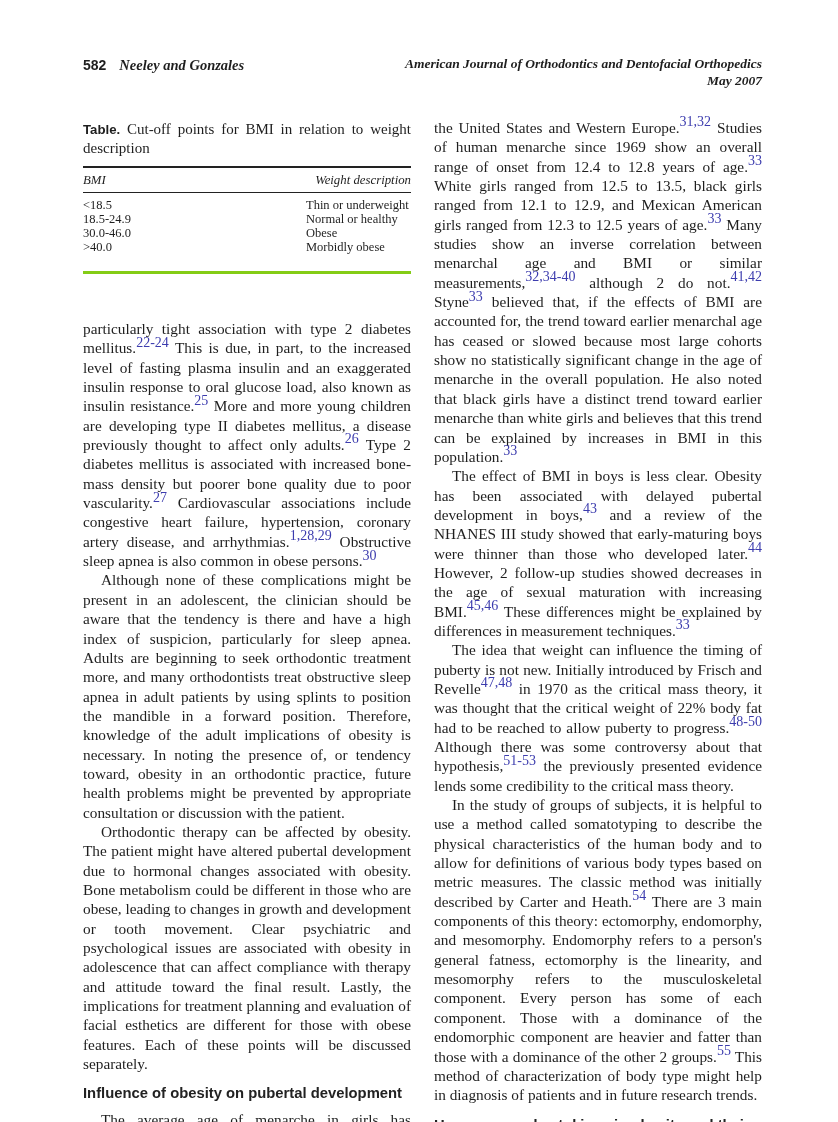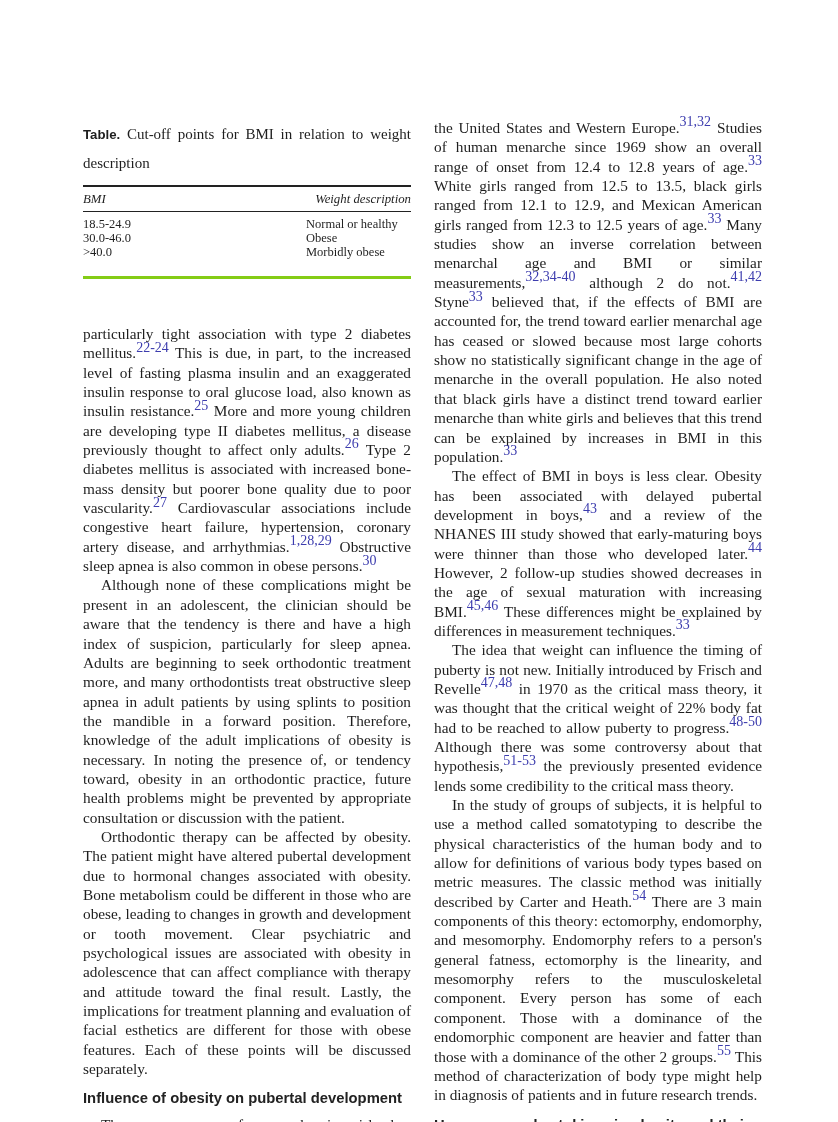--- a/index.html
+++ b/index.html
@@ -25,21 +25,21 @@
   }
   
   .columns {
     position:absolute; top:118px; left:83px; width:679px;
     display:flex; gap:23px;
   }
   .col { width:328px; }
   
   .table-block { margin-bottom:45px; }
   .tbl-caption {
-    font-size:15px; line-height:28px; text-align:justify; margin:2px 0 8px 0;
+    font-size:15px; line-height:19px; text-align:justify; margin:2px 0 8px 0;
   }
   .tbl-label {
     font-family:"Liberation Sans", sans-serif; font-size:13.2px; font-weight:600;
   }
   .bmi-table {
     width:100%; border-collapse:collapse;
     border-top:2px solid #222; border-bottom:3px solid #84cc16;
     font-size:12.5px;
   }
   .bmi-table thead th {
@@ -66,35 +66,49 @@
     font-family:"Liberation Sans", sans-serif; font-weight:bold;
     font-size:14.8px; line-height:18.5px; color:#222;
     margin:11px 0 7px 0;
   }
 </style>
 </head>
 <body>
 
 <div class="page">
 
+  <div class="pg-header">
+    <div class="pg-header-left">
+      <span class="folio">582</span>
+      <span class="authors">Neeley and Gonzales</span>
+    </div>
+    <div class="pg-header-right">
+      <div>American Journal of Orthodontics and Dentofacial Orthopedics</div>
+      <div>May 2007</div>
+    </div>
+  </div>
 
   <div class="columns">
 
     <div class="col">
 
       <div class="table-block">
         <div class="tbl-caption"><span class="tbl-label">Table.</span> <span>Cut-off points for BMI in relation to weight description</span></div>
         <table class="bmi-table">
           <thead>
             <tr>
               <th class="c1">BMI</th>
               <th class="c2">Weight description</th>
             </tr>
           </thead>
           <tbody id="bmi-rows">
+              <tr>
+                <td class="c1">&lt;18.5</td>
+                <td class="c2">Thin or underweight</td>
+              </tr>
               <tr>
                 <td class="c1">18.5-24.9</td>
                 <td class="c2">Normal or healthy</td>
               </tr>
               <tr>
                 <td class="c1">30.0-46.0</td>
                 <td class="c2">Obese</td>
               </tr>
               <tr>
                 <td class="c1">&gt;40.0</td>

